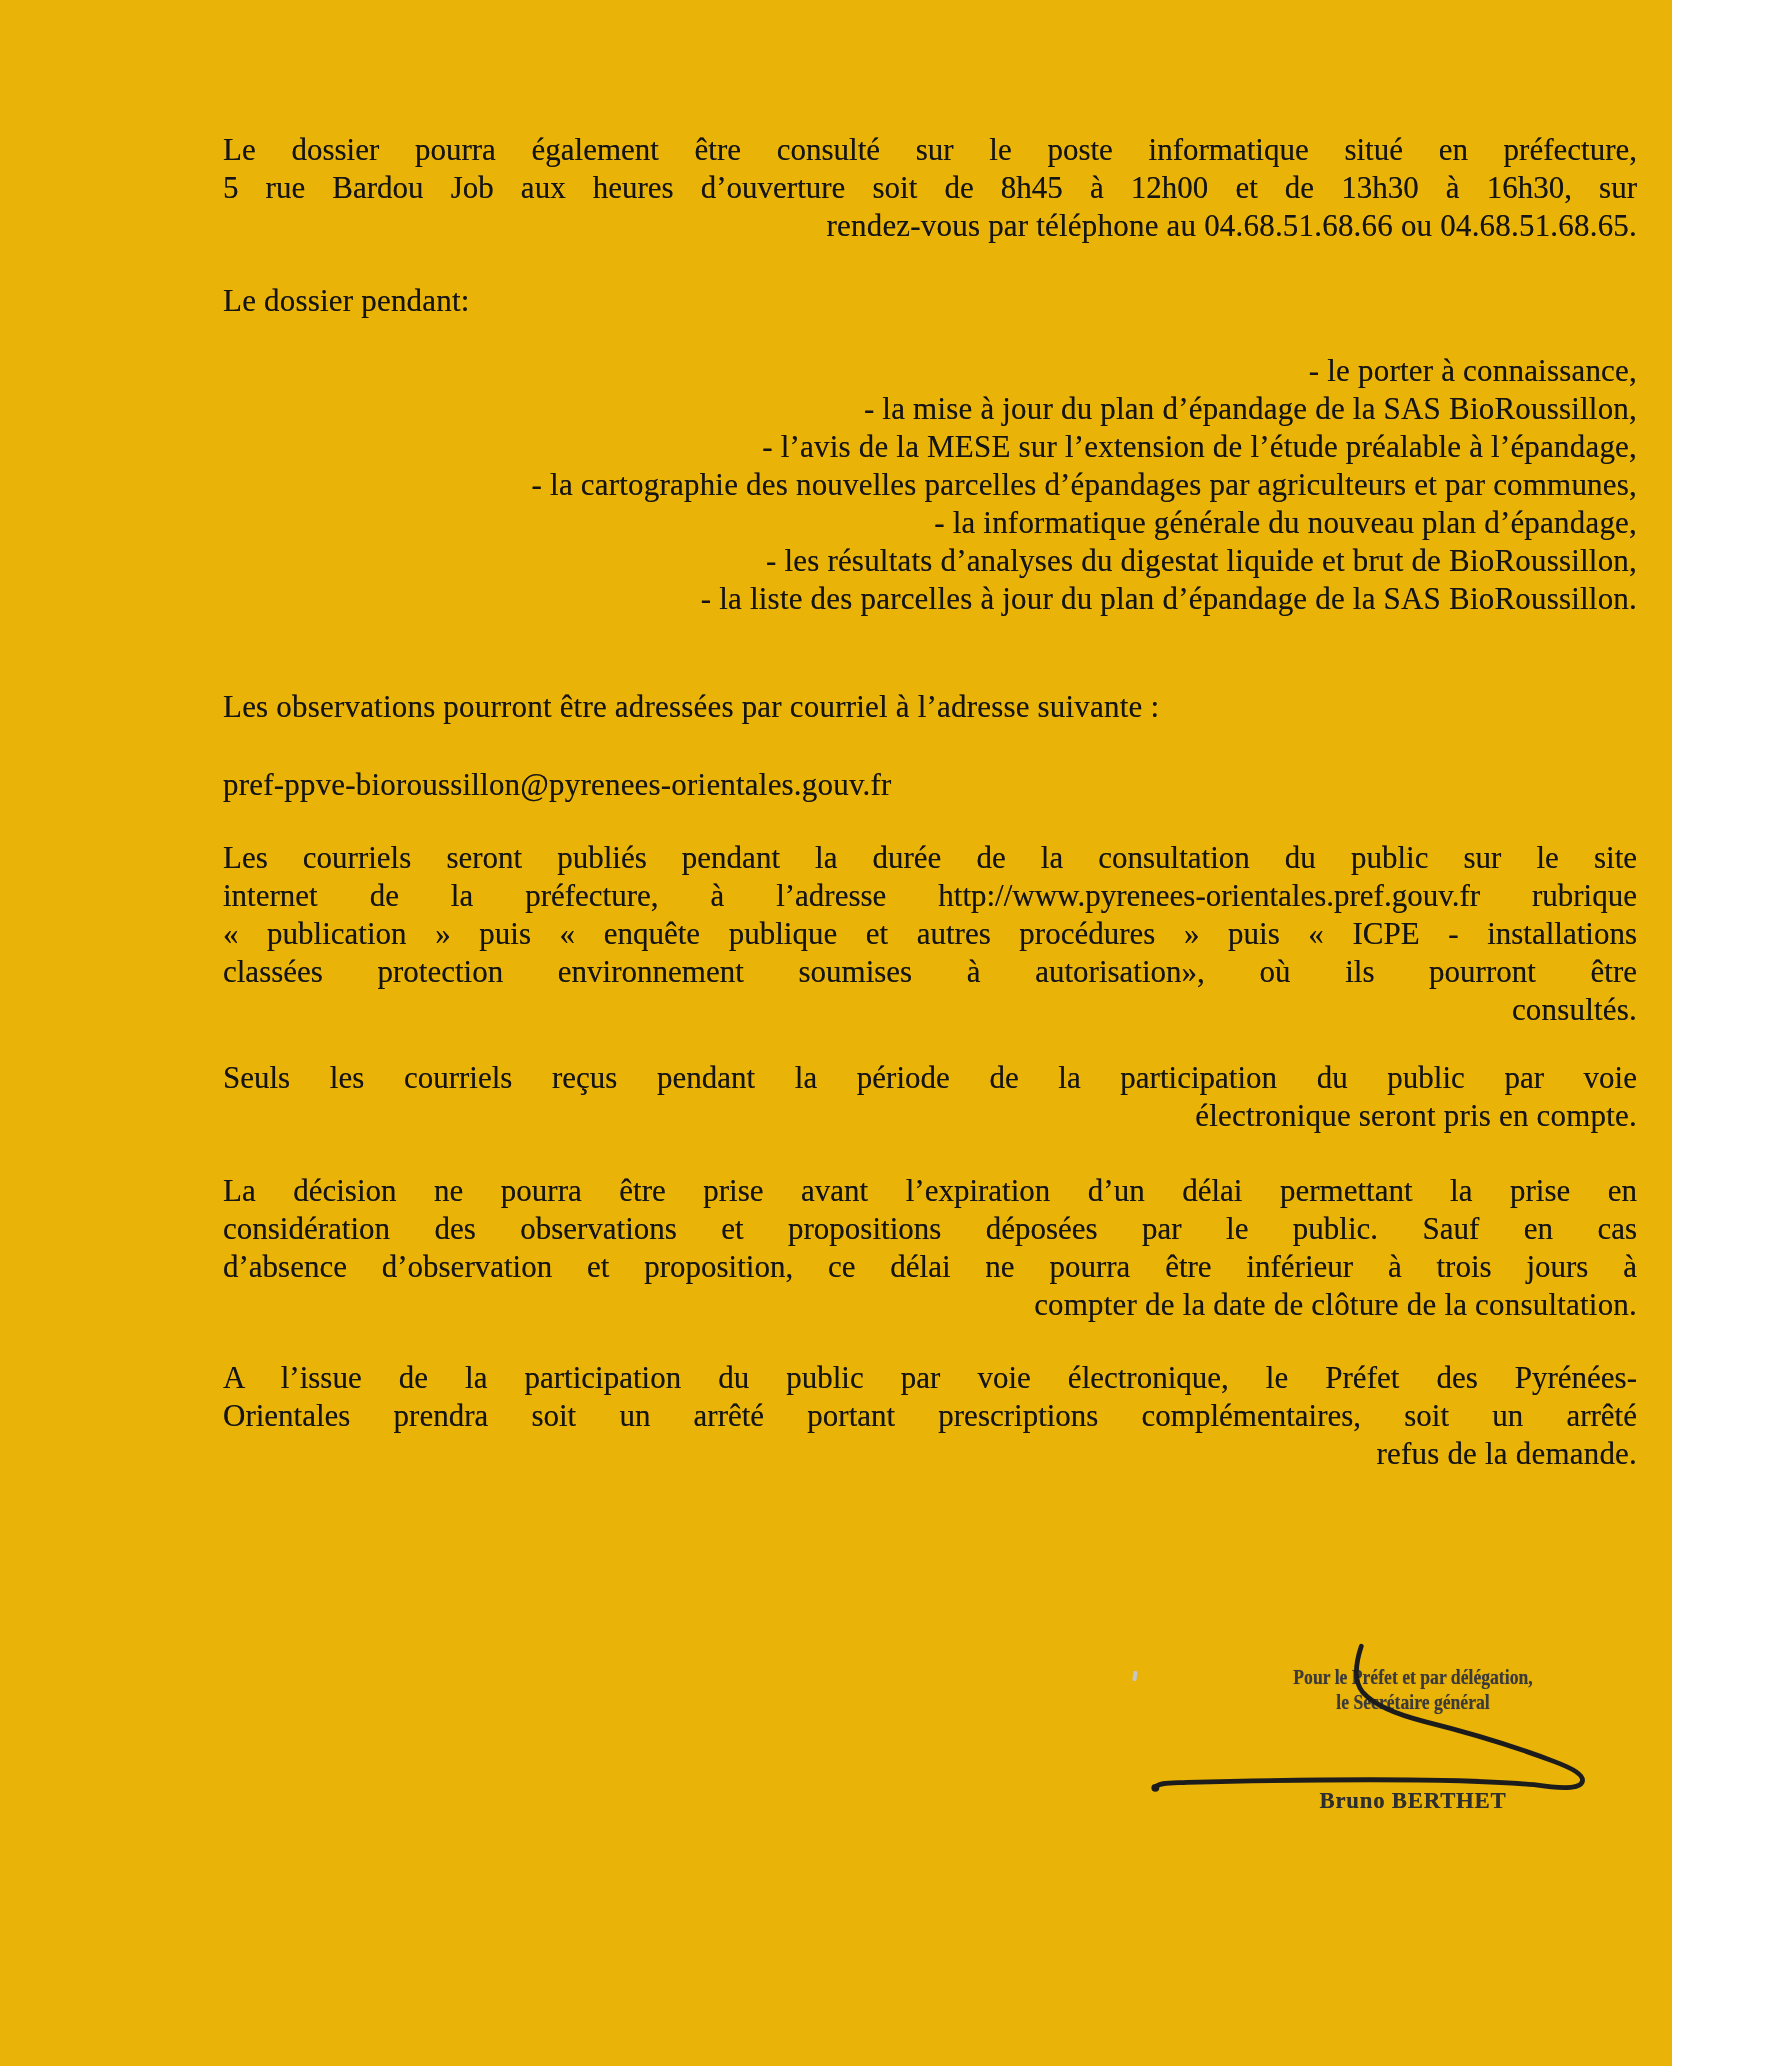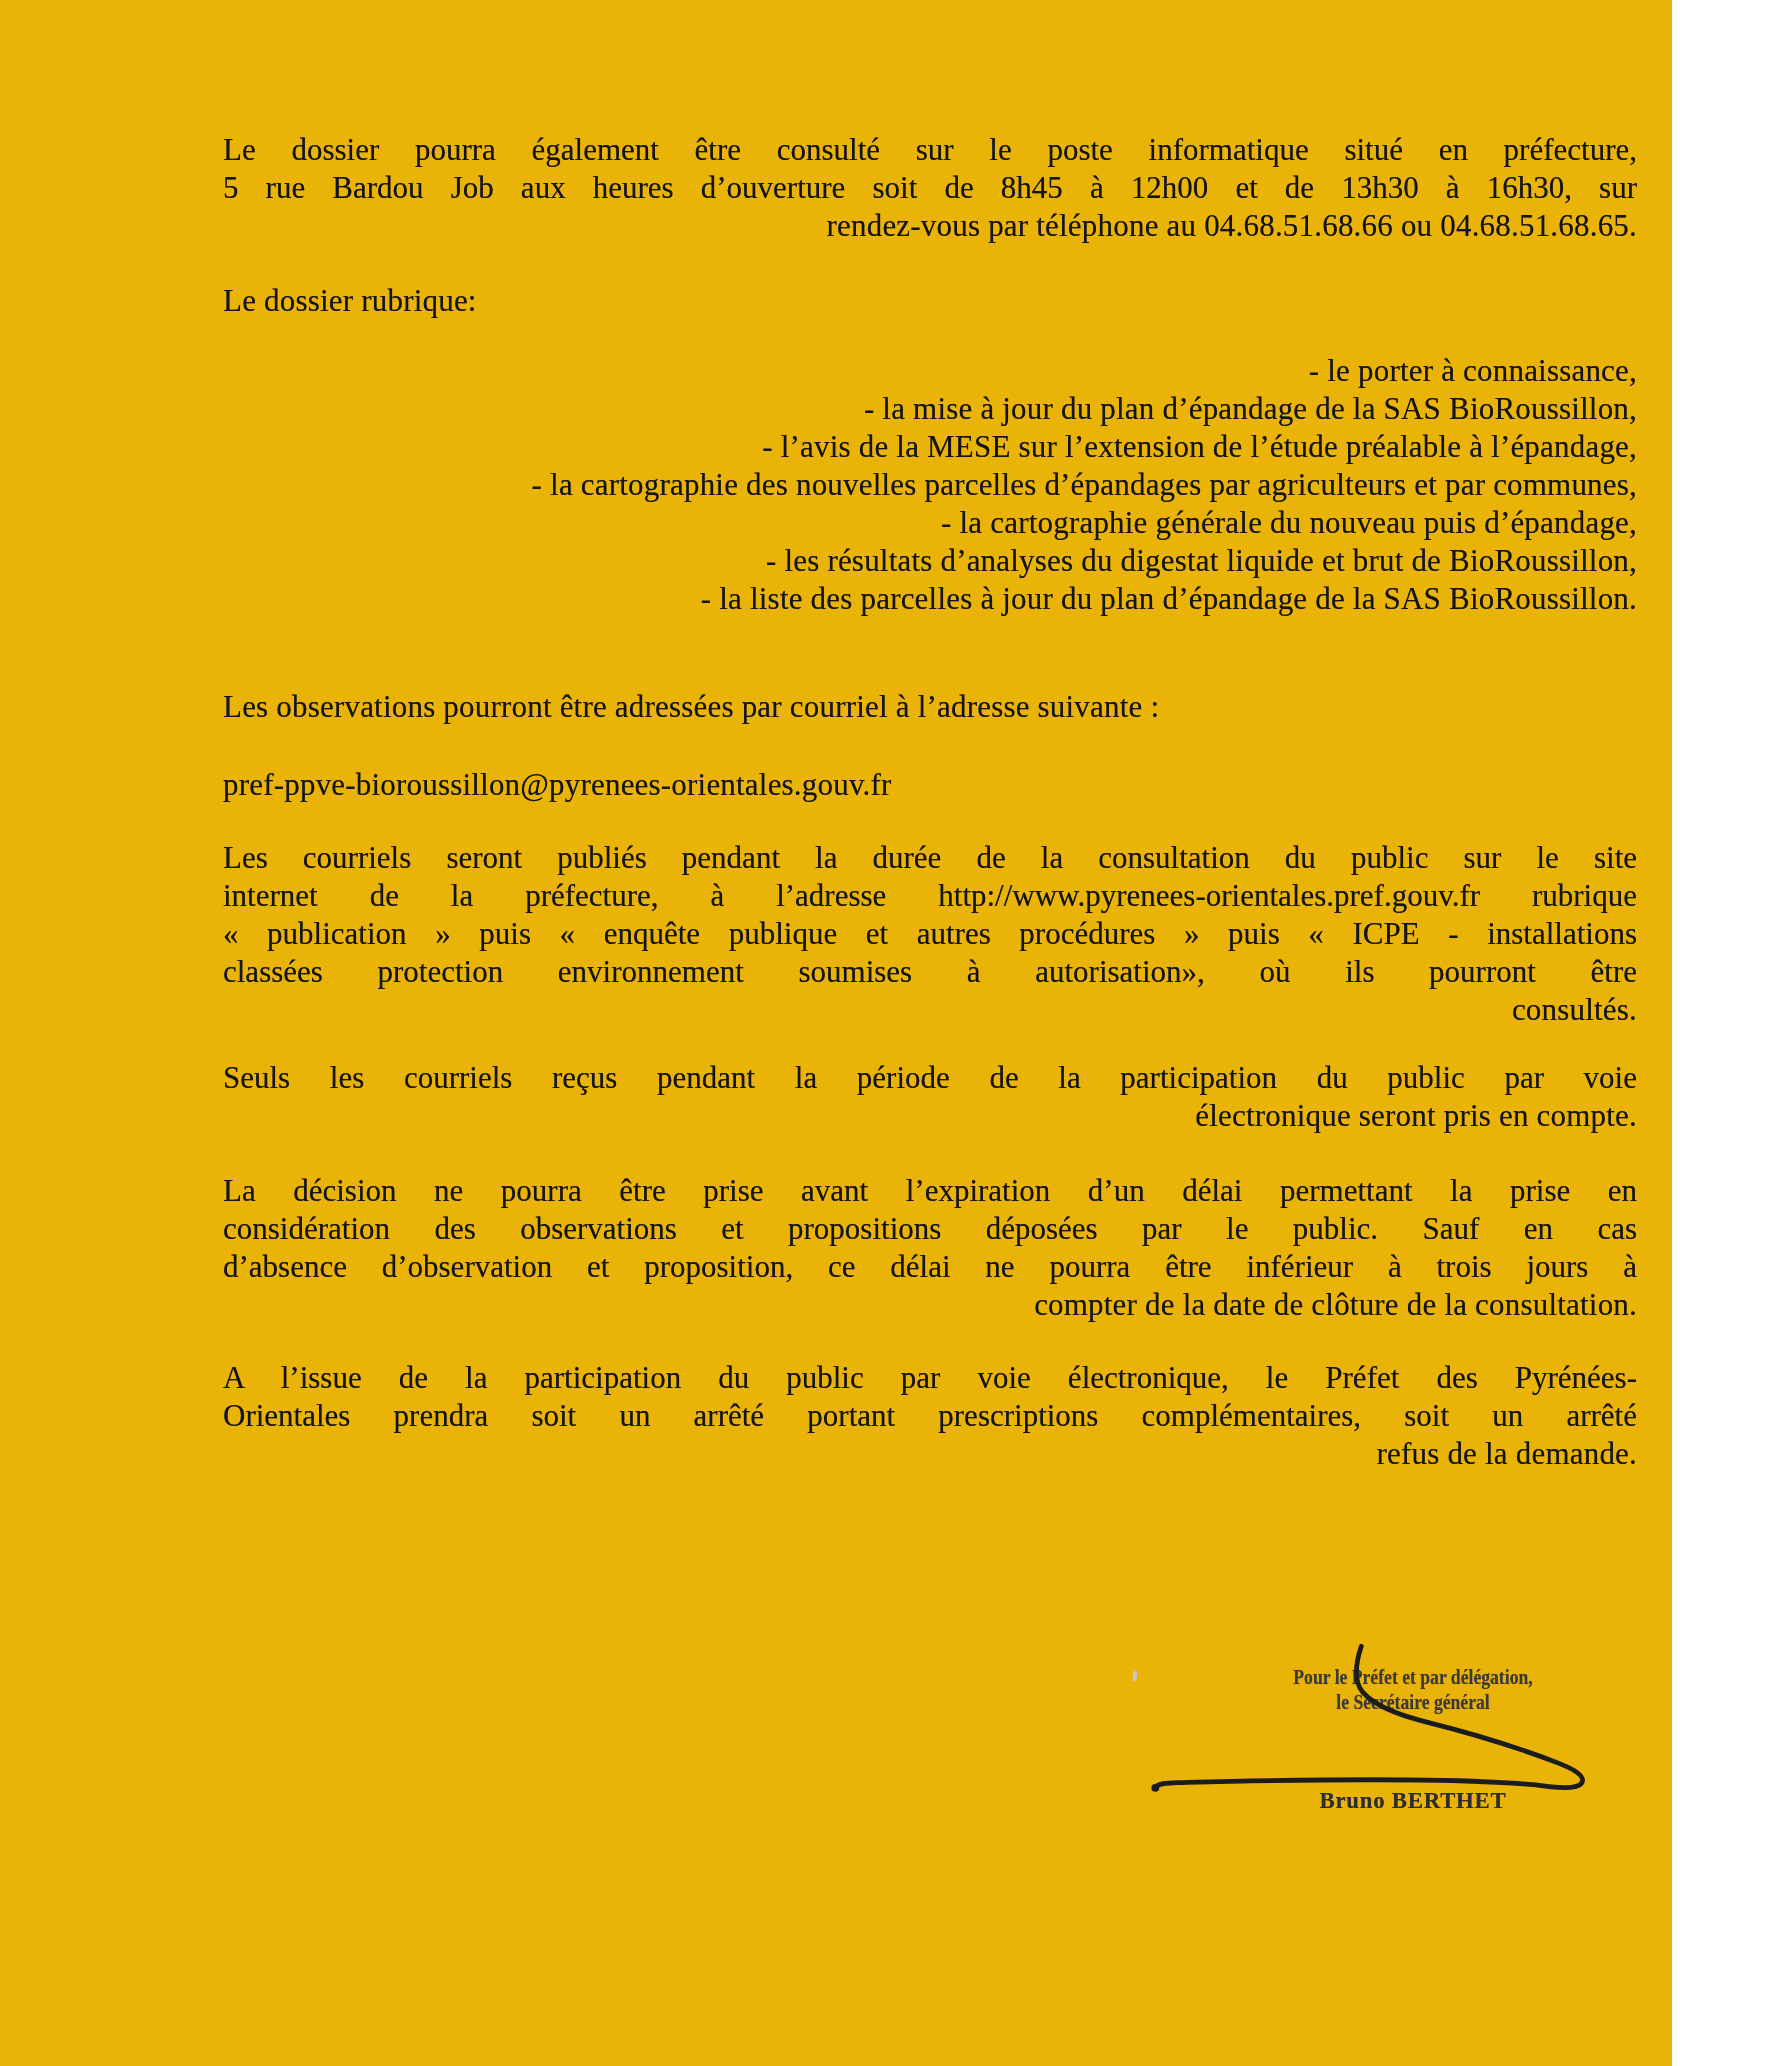--- a/index.html
+++ b/index.html
@@ -86,28 +86,28 @@
 <body>
 
 <div class="page">
 
   <div class="para" style="top:131px">
       <div class="ln j">Le dossier pourra également être consulté sur le poste informatique situé en préfecture,</div>
       <div class="ln j">5 rue Bardou Job aux heures d’ouverture soit de 8h45 à 12h00 et de 13h30 à 16h30, sur</div>
       <div class="ln">rendez-vous par téléphone au 04.68.51.68.66 ou 04.68.51.68.65.</div>
     </div>
 
-  <div class="para" style="top:282px">Le dossier rubrique:</div>
+  <div class="para" style="top:282px">Le dossier pendant:</div>
 
   <div class="para" style="top:352px">
       <div class="ln">- le porter à connaissance,</div>
       <div class="ln">- la mise à jour du plan d’épandage de la SAS BioRoussillon,</div>
       <div class="ln">- l’avis de la MESE sur l’extension de l’étude préalable à l’épandage,</div>
       <div class="ln">- la cartographie des nouvelles parcelles d’épandages par agriculteurs et par communes,</div>
-      <div class="ln">- la cartographie générale du nouveau puis d’épandage,</div>
+      <div class="ln">- la informatique générale du nouveau plan d’épandage,</div>
       <div class="ln">- les résultats d’analyses du digestat liquide et brut de BioRoussillon,</div>
       <div class="ln">- la liste des parcelles à jour du plan d’épandage de la SAS BioRoussillon.</div>
     </div>
 
   <div class="para" style="top:688px">Les observations pourront être adressées par courriel à l’adresse suivante :</div>
 
   <div class="para" style="top:766px">pref-ppve-bioroussillon@pyrenees-orientales.gouv.fr</div>
 
   <div class="para" style="top:839px">
       <div class="ln j">Les courriels seront publiés pendant la durée de la consultation du public sur le site</div>

